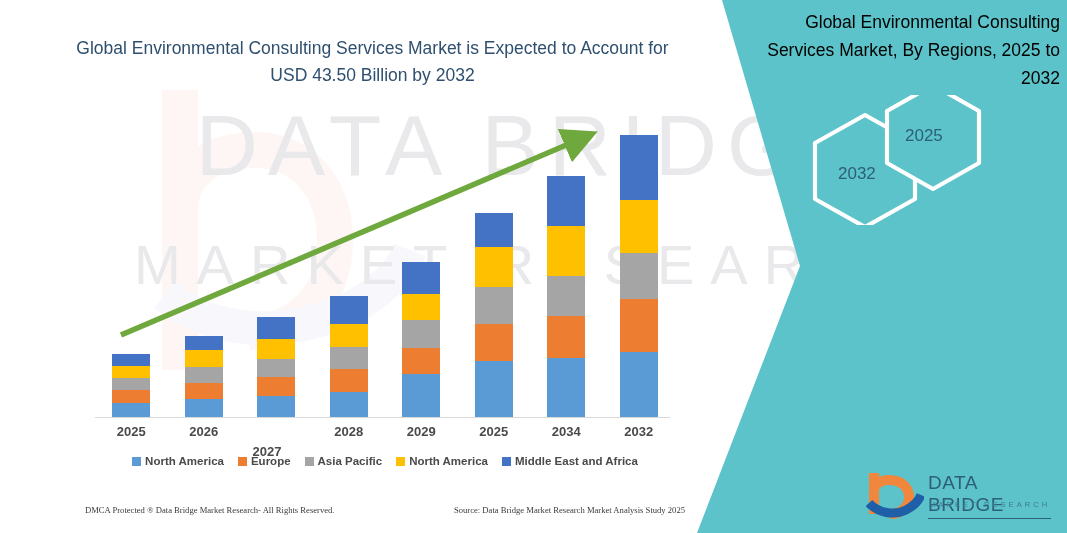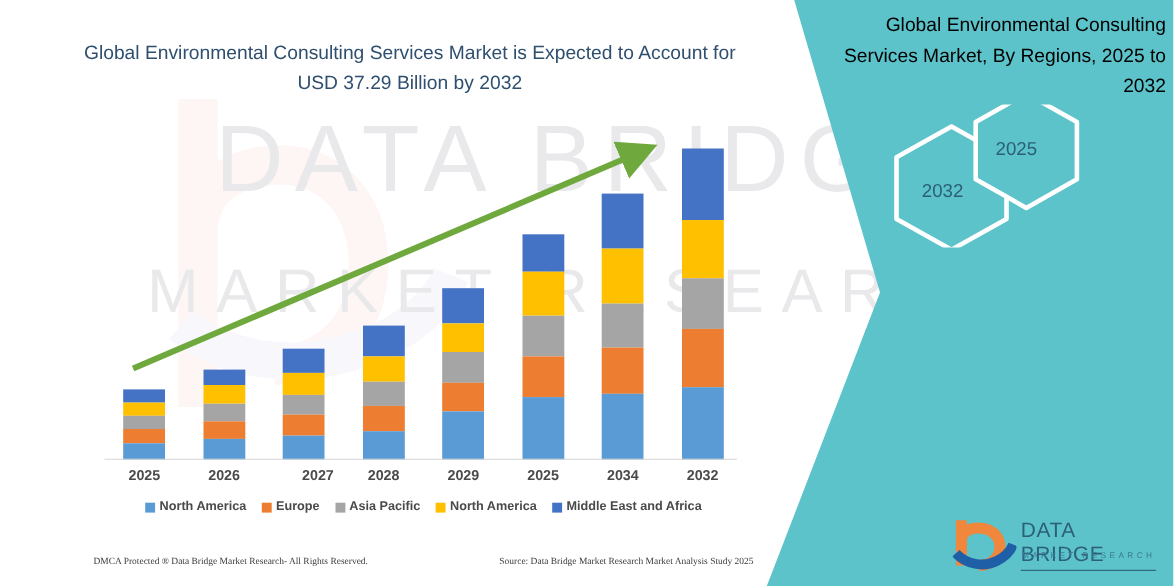--- a/index.html
+++ b/index.html
@@ -199,21 +199,21 @@
     <path d="M45 225 C80 255 140 268 200 250 C250 235 280 205 290 180" fill="none" stroke="#f3f2fa" stroke-width="34" stroke-linecap="butt"></path>
   </svg>
 
   <div id="watermark-text">
     <div class="wm-line wm1">DATA BRIDGE</div>
     <div class="wm-line wm2">MARKET RESEARCH</div>
   </div>
 
   <div id="chart-area">
 
-    <div id="chart-title">Global Environmental Consulting Services Market is Expected to Account for USD 37.29 Billion by 2032</div>
+    <div id="chart-title">Global Environmental Consulting Services Market is Expected to Account for USD 43.50 Billion by 2032</div>
 
     <div id="plot">
         <div class="bar-group" style="left: 17.25px;">
           <div class="bar-seg" style="height: 12px; background: rgb(68, 114, 196);"></div>
           <div class="bar-seg" style="height: 12px; background: rgb(255, 192, 0);"></div>
           <div class="bar-seg" style="height: 12px; background: rgb(165, 165, 165);"></div>
           <div class="bar-seg" style="height: 13px; background: rgb(237, 125, 49);"></div>
           <div class="bar-seg" style="height: 15px; background: rgb(91, 155, 213);"></div>
         </div>
         <div class="bar-group" style="left: 89.75px;">
@@ -273,21 +273,21 @@
         <marker id="ahead" markerWidth="7" markerHeight="7" refX="2.6" refY="3.3" orient="auto">
           <path d="M0,0 L6.5,3.3 L0,6.6 z" fill="#6FA83D"></path>
         </marker>
       </defs>
       <line x1="26" y1="215" x2="483" y2="20" stroke="#6FA83D" stroke-width="5.5" marker-end="url(#ahead)"></line>
     </svg>
 
     <div id="x-labels">
         <div class="x-label" style="left: 6.25px;">2025</div>
         <div class="x-label" style="left: 78.75px;">2026</div>
-        <div class="x-label" style="left: 164px;">2027</div>
+        <div class="x-label" style="left: 142px; margin-top: 20px;">2027</div>
         <div class="x-label" style="left: 223.75px;">2028</div>
         <div class="x-label" style="left: 296.25px;">2029</div>
         <div class="x-label" style="left: 368.75px;">2025</div>
         <div class="x-label" style="left: 441.25px;">2034</div>
         <div class="x-label" style="left: 513.75px;">2032</div>
       </div>
 
     <div id="legend">
         <div class="legend-item">
           <span class="legend-swatch" style="background: rgb(91, 155, 213);"></span>

